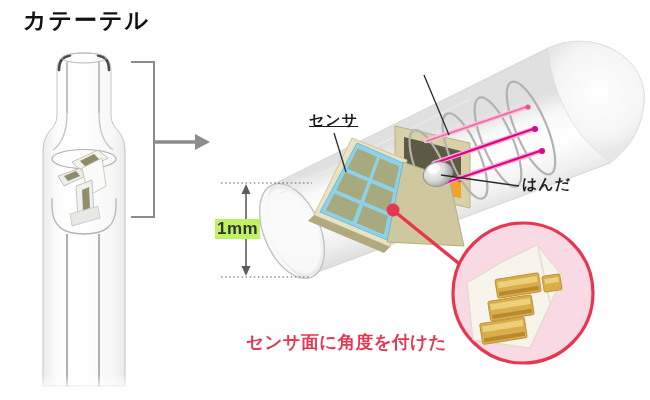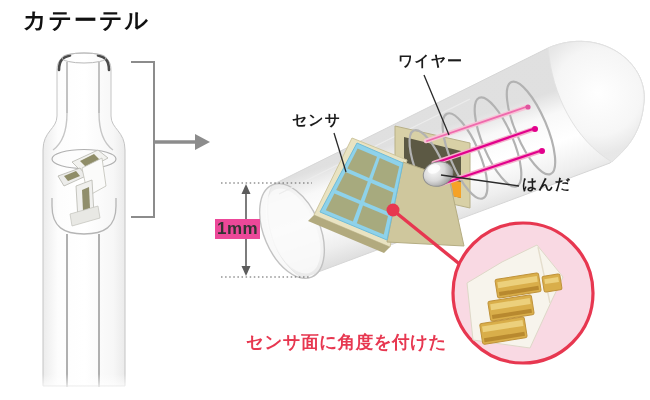--- a/index.html
+++ b/index.html
@@ -4,21 +4,21 @@
 <style>
   html,body{margin:0;padding:0;background:#ffffff;}
   #stage{
     position:relative;width:650px;height:400px;background:#ffffff;overflow:hidden;
     font-family:"Liberation Sans","DejaVu Sans",sans-serif;
   }
   #stage svg{position:absolute;left:0;top:0;}
   .lbl{position:absolute;color:#1c1c1c;font-weight:700;font-size:15px;white-space:nowrap;letter-spacing:1px;}
   .title{position:absolute;left:23px;top:5px;font-size:23px;font-weight:700;color:#111;letter-spacing:2px;font-family:Liberation Serif, serif;}
   .dim-label{position:absolute;left:215px;top:219px;font-size:17px;font-weight:600;color:#333;
-    background:#ec4899;padding:0 2px;letter-spacing:0.5px;}
+    background:#bef264;padding:0 2px;letter-spacing:0.5px;}
   .caption{position:absolute;left:246px;top:307px;color:#e73750;font-weight:700;
     font-size:17.5px;line-height:24px;letter-spacing:0.5px;white-space:nowrap;margin-top:23px;}
 </style>
 </head>
 <body>
 
 <div id="stage">
 
 <svg width="650" height="400" viewBox="0 0 650 400">
   <defs>
@@ -180,21 +180,20 @@
       </g>
       <g transform="rotate(-9 552 283)">
         <rect x="543" y="275" width="18" height="16" rx="2" fill="#d9ae4a" stroke="#bf923a"></rect>
         <rect x="545" y="278" width="14" height="5" fill="#ecd07c"></rect>
       </g>
     </g>
   </g>
 </svg>
 
 <div class="title">カテーテル</div>
-<div class="lbl" style="left:292px;top:111px;">センサ</div>
-<div class="lbl" style="left:398px;top:52px;">ワイヤー</div>
+<div class="lbl" style="left:309px;top:111px;text-decoration:underline;">センサ</div>
 <div class="lbl" style="left:522px;top:175px;">はんだ</div>
 <div class="dim-label">1mm</div>
 <div class="caption">
   <div>センサ面に角度を付けた</div>
 </div>
 
 </div>
 
 </body></html>

